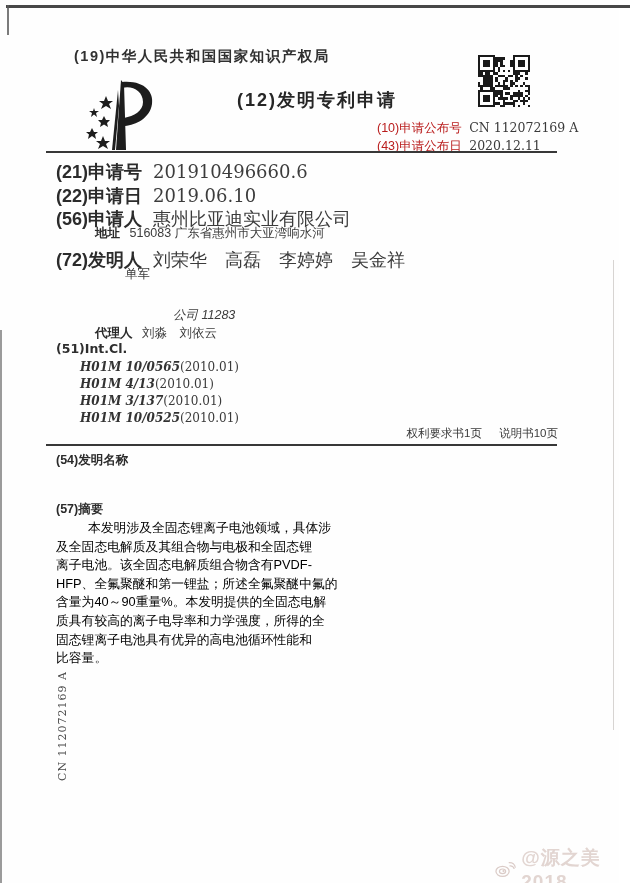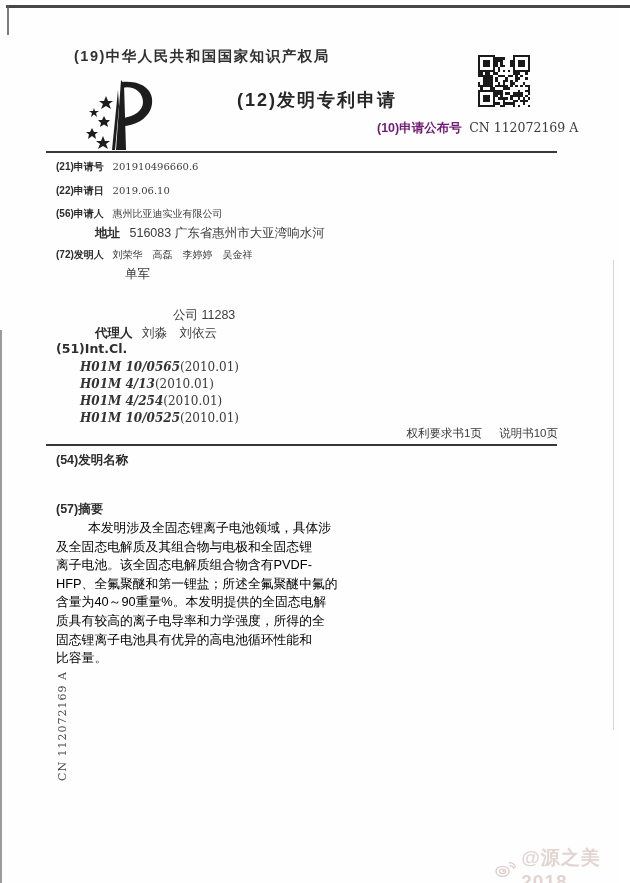--- a/index.html
+++ b/index.html
@@ -13,30 +13,30 @@
   .edge-left { position:absolute; left:0; top:330px; width:2px; height:553px; background:#9b9b9b; }
   .edge-right { position:absolute; left:613px; top:260px; width:1px; height:470px; background:#d7d4d2; }
 
   .office { position:absolute; left:74px; top:47px; font-size:14.5px; font-weight:600; letter-spacing:1.5px; color:#303030; }
   .doc-type { position:absolute; left:237px; top:88px; font-size:18px; font-weight:600; letter-spacing:2px; color:#262626; }
 
   .logo { position:absolute; left:82px; top:76px; width:72px; height:78px; }
   .qr { position:absolute; left:478px; top:55px; width:52px; height:52px; }
 
   .pub-line { position:absolute; left:377px; font-size:12.5px; white-space:nowrap; }
-  .pub-line .lbl { font-weight:700; color:#701a75; }
+  .pub-line .lbl { font-weight:400; color:#b91c1c; }
   .pub-line .val { font-family:"DejaVu Serif", serif; color:#3a3a3a; margin-left:4px; }
   .pub-no { top:120px; }
   .pub-date { top:138px; }
 
   .rule { position:absolute; left:46px; width:511px; height:2px; background:#383838; }
   .rule1 { top:151px; }
   .rule2 { top:444px; }
 
-  .fld { position:absolute; font-size:10px; white-space:nowrap; }
+  .fld { position:absolute; font-size:18px; white-space:nowrap; }
   .fld .lbl { font-weight:700; color:#2b2b2b; }
   .fld .val { color:#3c3c3c; margin-left:6px; }
   .fld .num { font-family:"DejaVu Serif", serif; }
 
   .sub { position:absolute; font-size:12.5px; white-space:nowrap; }
   .sub .lbl { font-weight:700; color:#2b2b2b; }
   .sub .val { color:#3c3c3c; margin-left:6px; }
 
   .intcl-label { position:absolute; left:56px; top:341px; font-size:12.5px; font-weight:700; font-family:"DejaVu Sans", sans-serif; }
   .intcl-row { position:absolute; left:80px; font-size:12px; white-space:nowrap; }
@@ -241,20 +241,24 @@
       <rect x="16" y="2" width="3" height="3" fill="#1a1a1a"></rect>
       <rect x="0" y="14" width="7" height="7" fill="#1a1a1a"></rect>
       <rect x="1" y="15" width="5" height="5" fill="#ffffff"></rect>
       <rect x="2" y="16" width="3" height="3" fill="#1a1a1a"></rect>
     </svg>
 
   <div class="pub-line pub-no">
     <span class="lbl">(10)申请公布号</span>
     <span class="val">CN 112072169 A</span>
   </div>
+  <div class="pub-line pub-date">
+    <span class="lbl">(43)申请公布日</span>
+    <span class="val">2020.12.11</span>
+  </div>
 
   <div class="rule rule1"></div>
 
   <div class="fld" style="left:56px; top:160px;">
     <span class="lbl">(21)申请号</span>
     <span class="val num">201910496660.6</span>
   </div>
 
   <div class="fld" style="left:56px; top:184px;">
     <span class="lbl">(22)申请日</span>
@@ -272,36 +276,36 @@
 
   <div class="fld" style="left:56px; top:248px;">
     <span class="lbl">(72)发明人</span>
     <span class="val">刘荣华　高磊　李婷婷　吴金祥</span>
   </div>
   <div class="sub" style="left:125px; top:266px;">
     <span class="val" style="margin-left:0;">单军</span>
   </div>
 
   <div class="sub" style="left:173px; top:307px;">
-    <span class="val num" style="margin-left:0;">公司 11283</span>
+    <span class="val num" style="margin-left:0;font-style:italic;">公司 11283</span>
   </div>
   <div class="sub" style="left:95px; top:325px;">
     <span class="lbl">代理人</span>
     <span class="val">刘淼　刘依云</span>
   </div>
 
   <div class="intcl-label">(51)Int.Cl.</div>
   <div class="intcl-row" style="top:360px;">
     <span class="code">H01M 10/0565</span><span class="ver">(2010.01)</span>
   </div>
   <div class="intcl-row" style="top:377px;">
     <span class="code">H01M 4/13</span><span class="ver">(2010.01)</span>
   </div>
   <div class="intcl-row" style="top:394px;">
-    <span class="code">H01M 4/254</span><span class="ver">(2010.01)</span>
+    <span class="code">H01M 3/137</span><span class="ver">(2010.01)</span>
   </div>
   <div class="intcl-row" style="top:411px;">
     <span class="code">H01M 10/0525</span><span class="ver">(2010.01)</span>
   </div>
 
   <div class="pages-note">
     <span>权利要求书1页</span>
     <span>说明书10页</span>
   </div>
 

